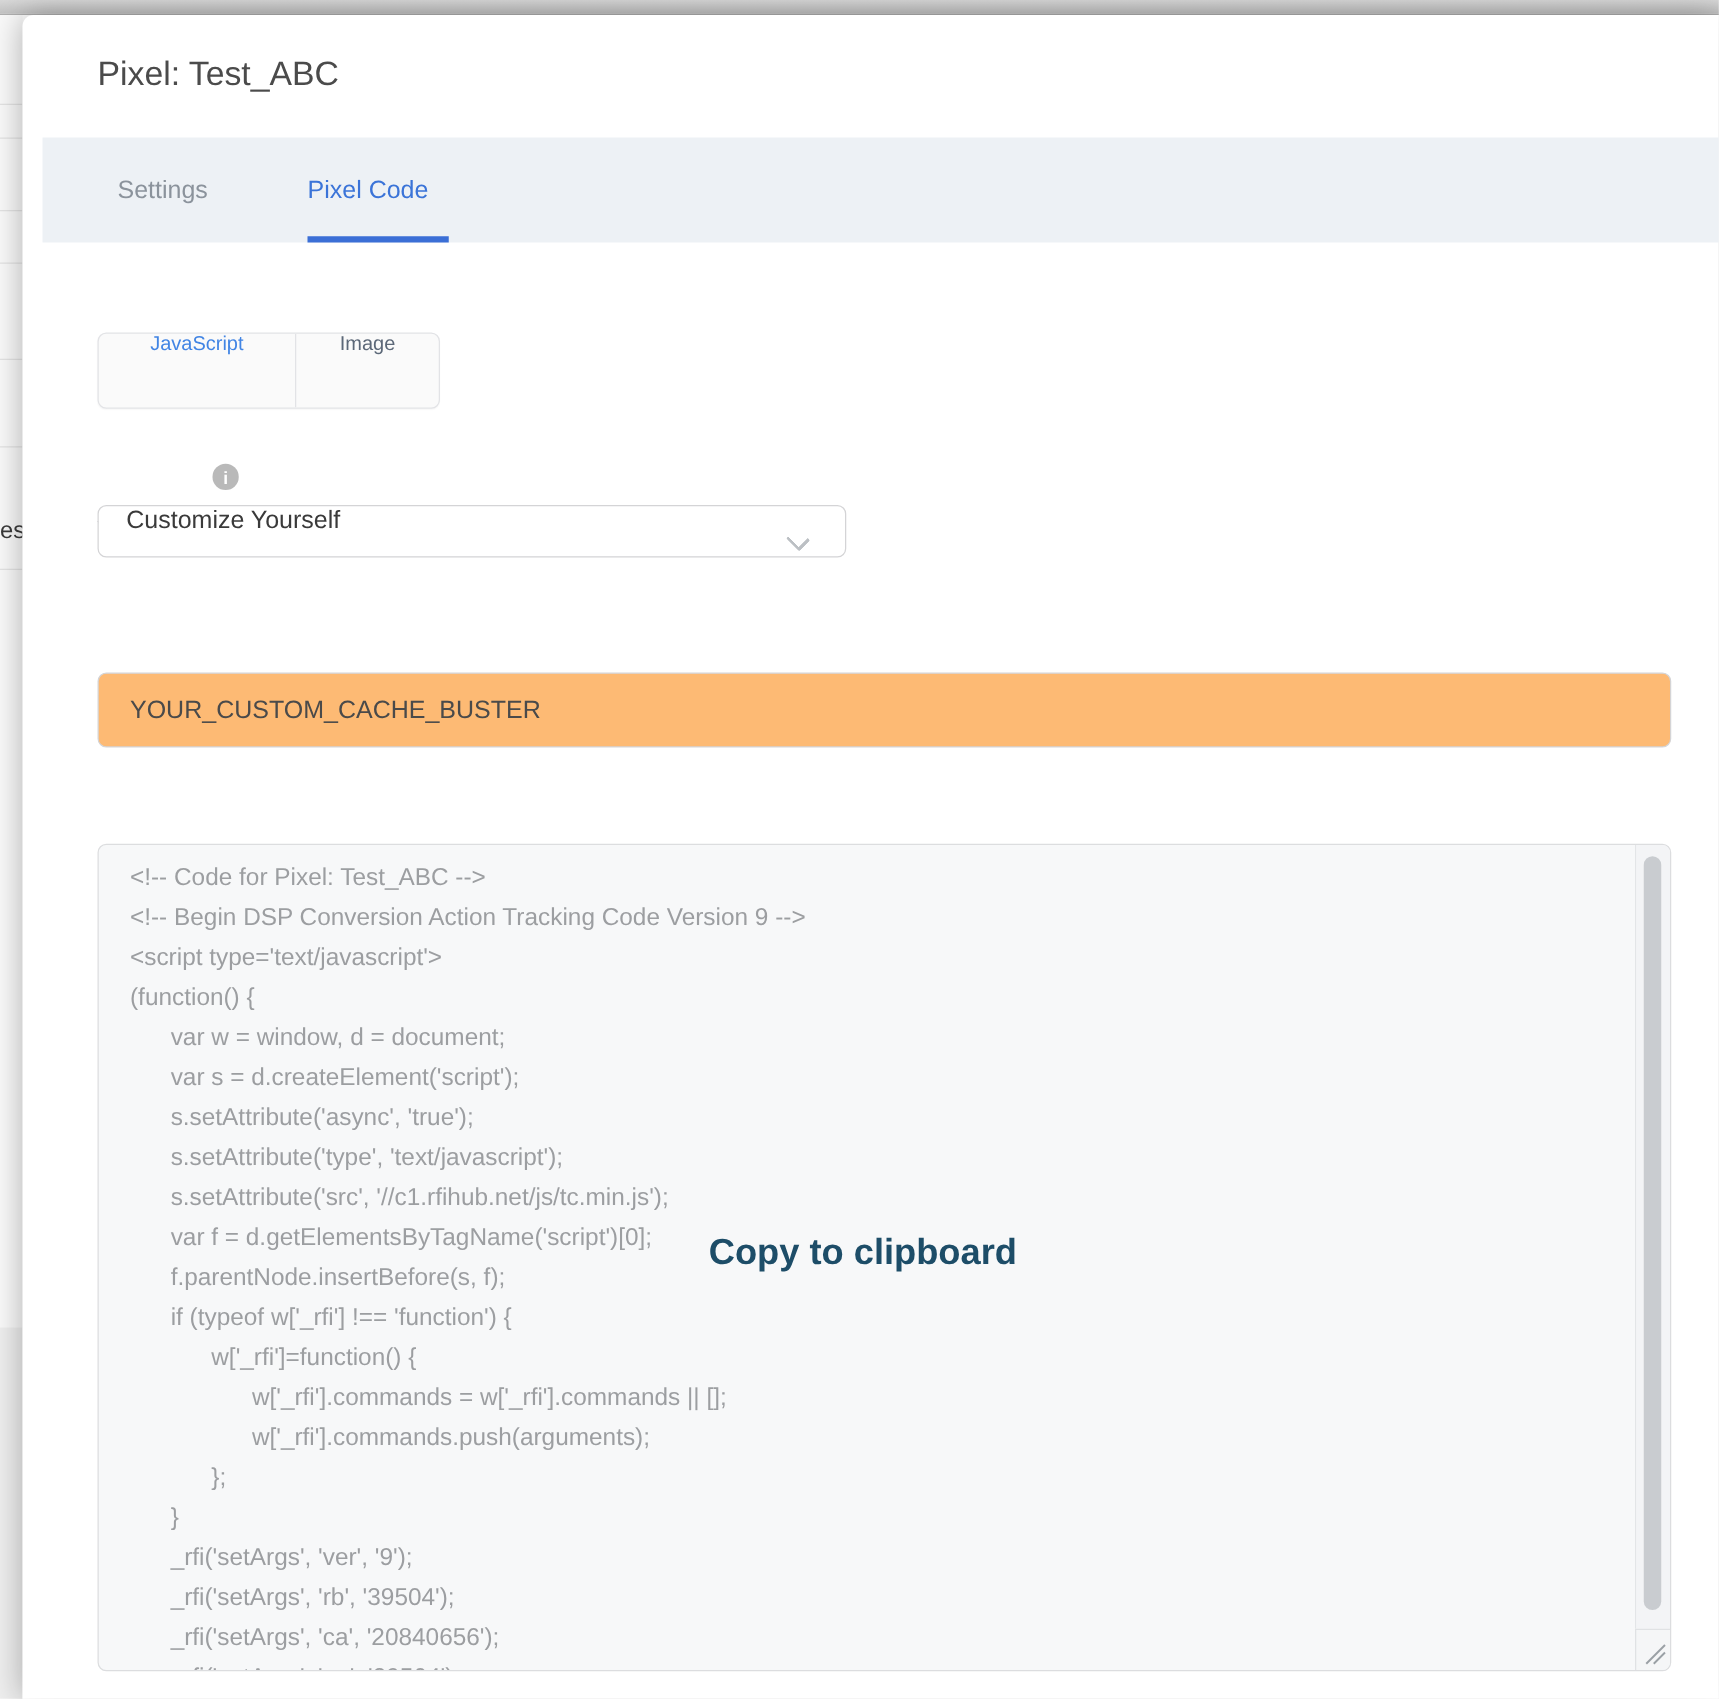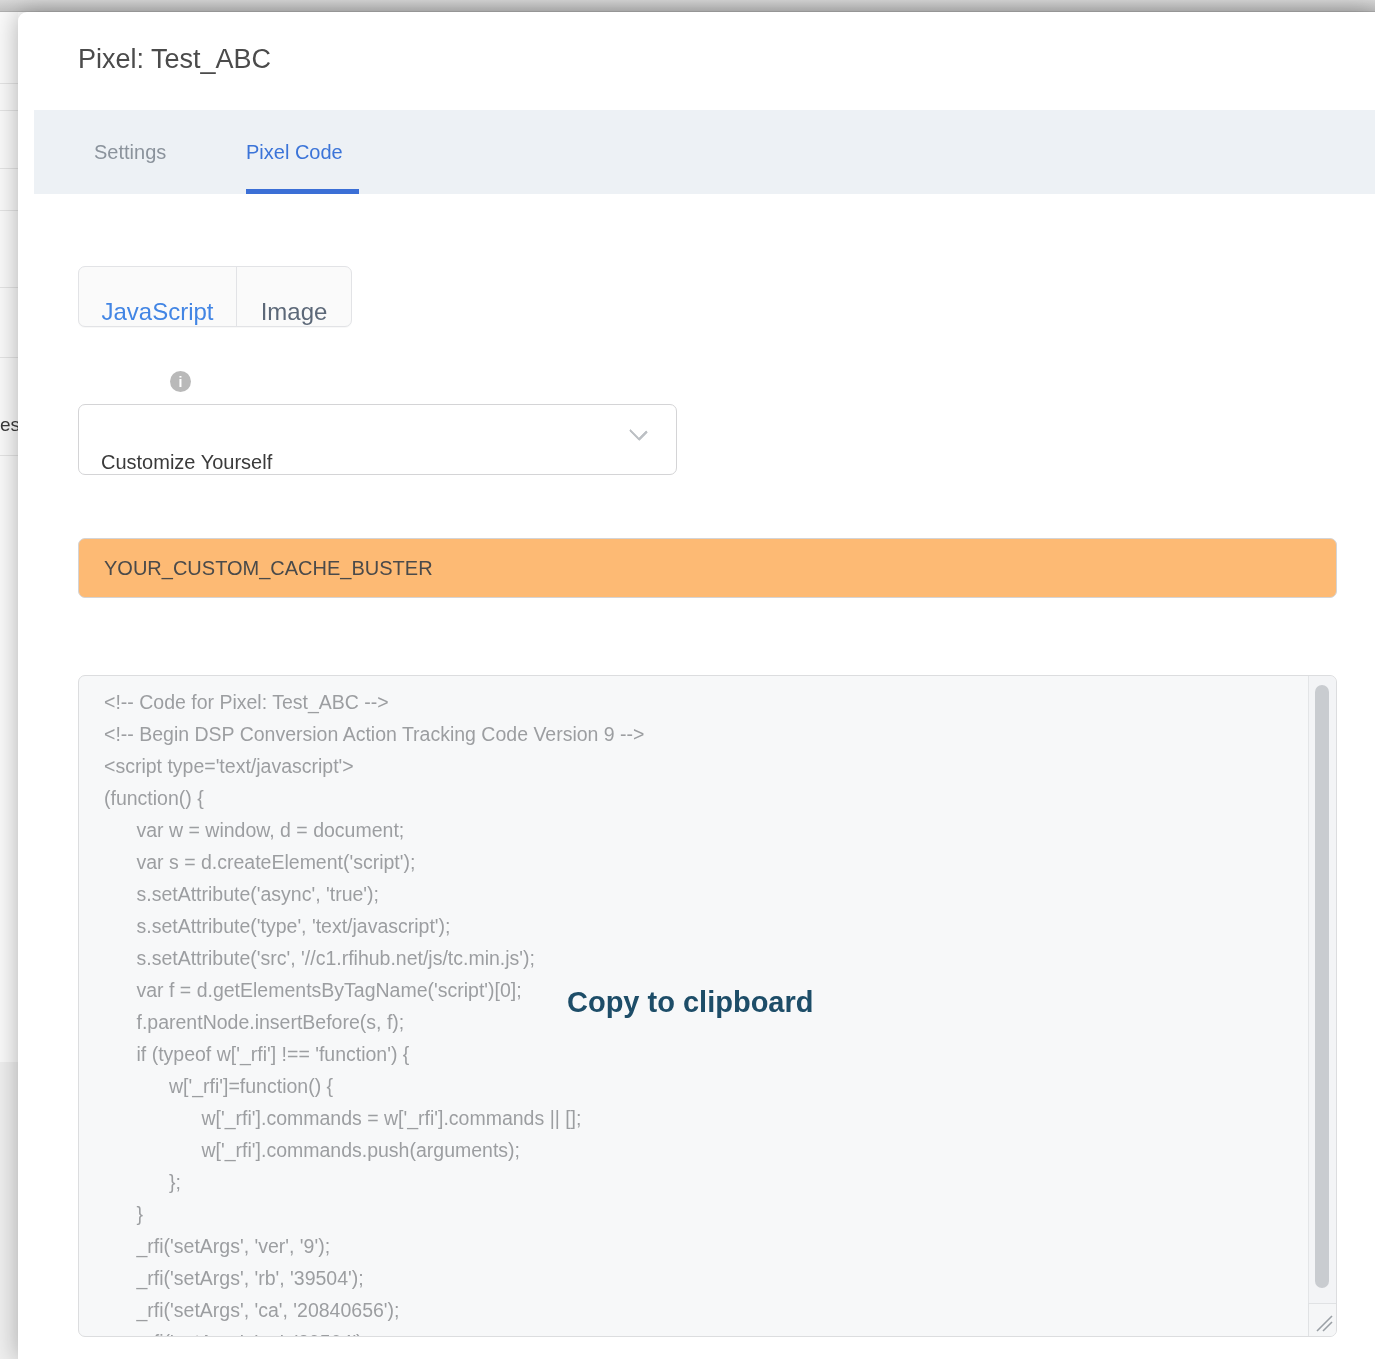--- a/index.html
+++ b/index.html
@@ -26,39 +26,39 @@
   .tab { position:absolute; top:0; height:84px; display:flex; align-items:center;
          font-size:20px; cursor:pointer; }
   .tab-settings { left:60px; color:#8b939c; }
   .tab-pixel-code { left:212px; color:#3b74d8; }
   .tab-underline { position:absolute; left:212px; bottom:0; width:113px; height:5px; background:#3b6fd6; }
 
   
   .toggle-group { position:absolute; left:60px; top:254px; height:61px; display:flex;
                   border:1px solid #e2e3e6; border-radius:7px; background:#fafafa; overflow:hidden;
                   box-shadow:0 1px 1px rgba(0,0,0,.03); }
-  .toggle-btn { height:100%; display:flex; align-items:flex-end; justify-content:center;
-                font-size:24px; cursor:pointer; }
+  .toggle-btn { height:100%; display:flex; align-items:flex-start; justify-content:center;
+                font-size:16px; cursor:pointer; }
   .toggle-js { width:158px; color:#4285e4; border-right:1px solid #e2e3e6; }
   .toggle-img { width:114px; color:#5c6878; }
 
   
   .field-label { position:absolute; left:60px; font-size:15px; color:#83868a; letter-spacing:.4px;margin-top:40px; }
   .lbl-vendor { top:362px; }
   .lbl-cache { top:498px;text-align:center; }
   .lbl-pixel { top:634px; }
 
   .info-icon { position:absolute; left:152px; top:359px; width:21px; height:21px; border-radius:50%;
                background:#b9b9b9; color:#ffffff; font-size:14px; font-weight:bold;
                display:flex; align-items:center; justify-content:center; cursor:pointer; }
 
   
-  .vendor-select { position:absolute; left:60px; top:392px; width:599px; height:71px;
+  .vendor-select { position:absolute; left:60px; top:392px; width:599px; height:42px;
                    border:1px solid #d4d4d6; border-radius:7px; background:#ffffff;
-                   display:flex; align-items:flex-end; padding-left:22px;
+                   display:flex; align-items:flex-start; padding-left:22px;
                    font-size:20px; color:#3a3a3a; cursor:pointer; }
   .chevron-down { position:absolute; right:30px; top:19px; width:15px; height:15px;
                   border-right:3px solid #bcc0c4; border-bottom:3px solid #bcc0c4;
                   border-radius:2px; transform:rotate(45deg) scaleY(.85); }
 
   
   .cache-input { position:absolute; left:60px; top:526px; width:1259px; height:60px;
                  border:1px solid #d4d4d6; border-radius:7px; background:#fdba74;
                  font-family:"Liberation Sans", sans-serif; font-size:20px; color:#4a4a4a;
                  padding-left:25px; outline:none; }

